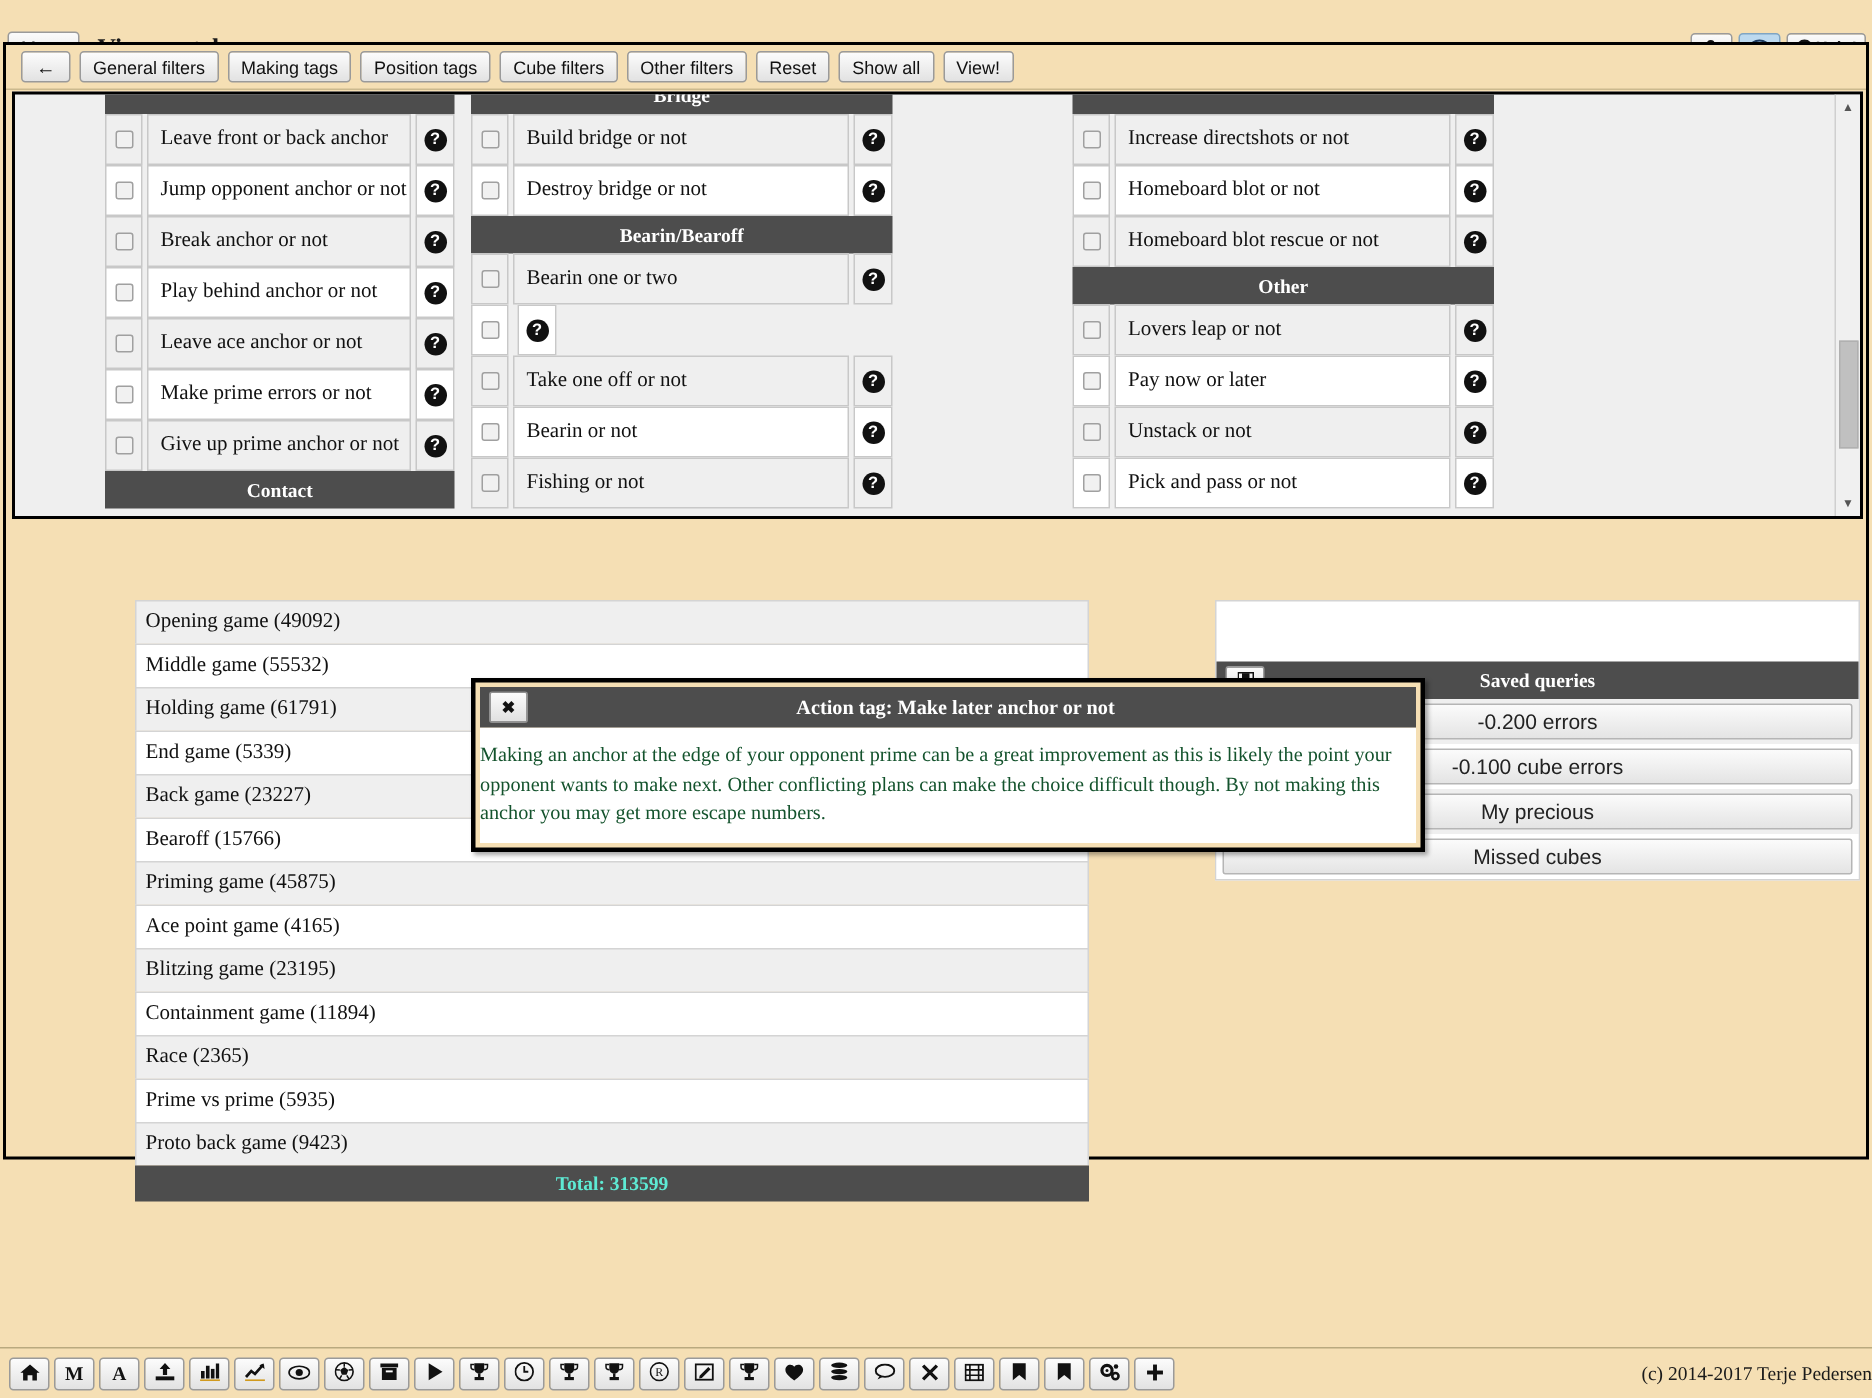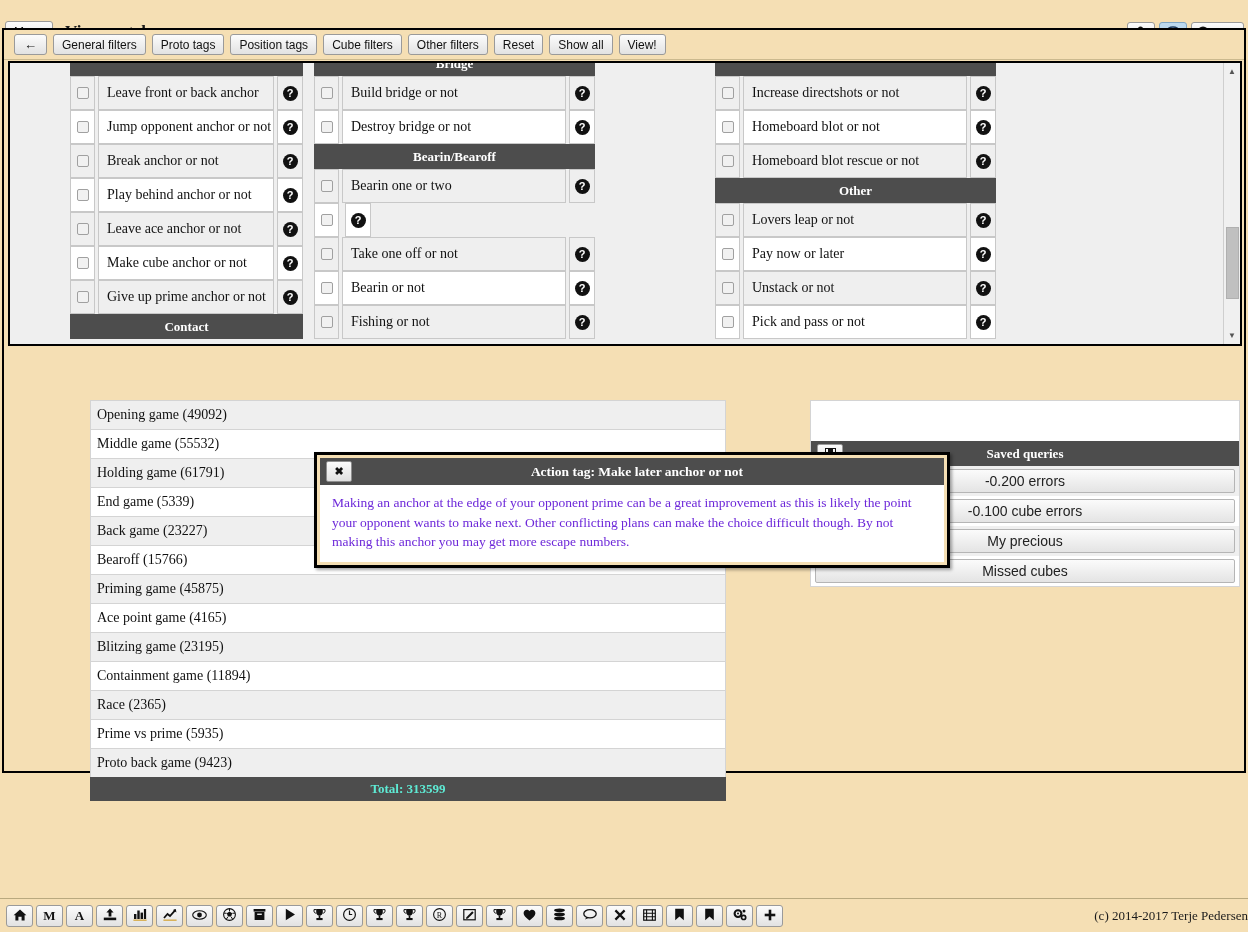--- a/index.html
+++ b/index.html
@@ -204,23 +204,23 @@
     border:1px solid #8f8f8f; border-radius:2px;
     display:flex;align-items:center;justify-content:center;
     font-size:11px; font-weight:bold; cursor:pointer; color:#111;
   }
   .popup-title{
     flex:1; text-align:center; color:#fff;
     font-family:"Liberation Serif",serif; font-weight:bold; font-size:13.5px;
     padding-left:20px; padding-right:10px;
   }
   .popup-body{
-    background:#fff; padding:8px 10px 10px 12px;
+    background:#fff; padding:8px 10px 10px 0;
     font-family:"Liberation Serif",serif; font-size:13.5px;
-    color:#6d28d9; line-height:1.45;
+    color:#14532d; line-height:1.45;
   }
 
   
   .bottombar{
     position:absolute; left:0; bottom:0; width:1248px; height:34px;
     background:#f5dfb4; border-top:1px solid #b9a97f;
     display:flex; align-items:center;
   }
   .bb-icons{ display:flex; align-items:center; gap:3px; margin-left:6px;}
   .bb-btn{
@@ -271,21 +271,21 @@
 <div class="content-box">
 
   <div class="filter-toolbar">
     <div class="fbtn arrow">
       <span>←</span>
     </div>
     <div class="fbtn">
         <span>General filters</span>
       </div>
     <div class="fbtn">
-        <span>Proto tags</span>
+        <span>Making tags</span>
       </div>
     <div class="fbtn">
         <span>Position tags</span>
       </div>
     <div class="fbtn">
         <span>Cube filters</span>
       </div>
     <div class="fbtn">
         <span>Other filters</span>
       </div>
@@ -346,21 +346,21 @@
             </div>
             <div class="lbl-cell">Leave ace anchor or not</div>
             <div class="help-cell">
               <span class="qicon">?</span>
             </div>
           </div>
           <div class="frow">
             <div class="cb-cell">
               <span class="chk"></span>
             </div>
-            <div class="lbl-cell">Make cube anchor or not</div>
+            <div class="lbl-cell">Make prime errors or not</div>
             <div class="help-cell">
               <span class="qicon">?</span>
             </div>
           </div>
           <div class="frow alt">
             <div class="cb-cell">
               <span class="chk"></span>
             </div>
             <div class="lbl-cell">Give up prime anchor or not</div>
             <div class="help-cell">

